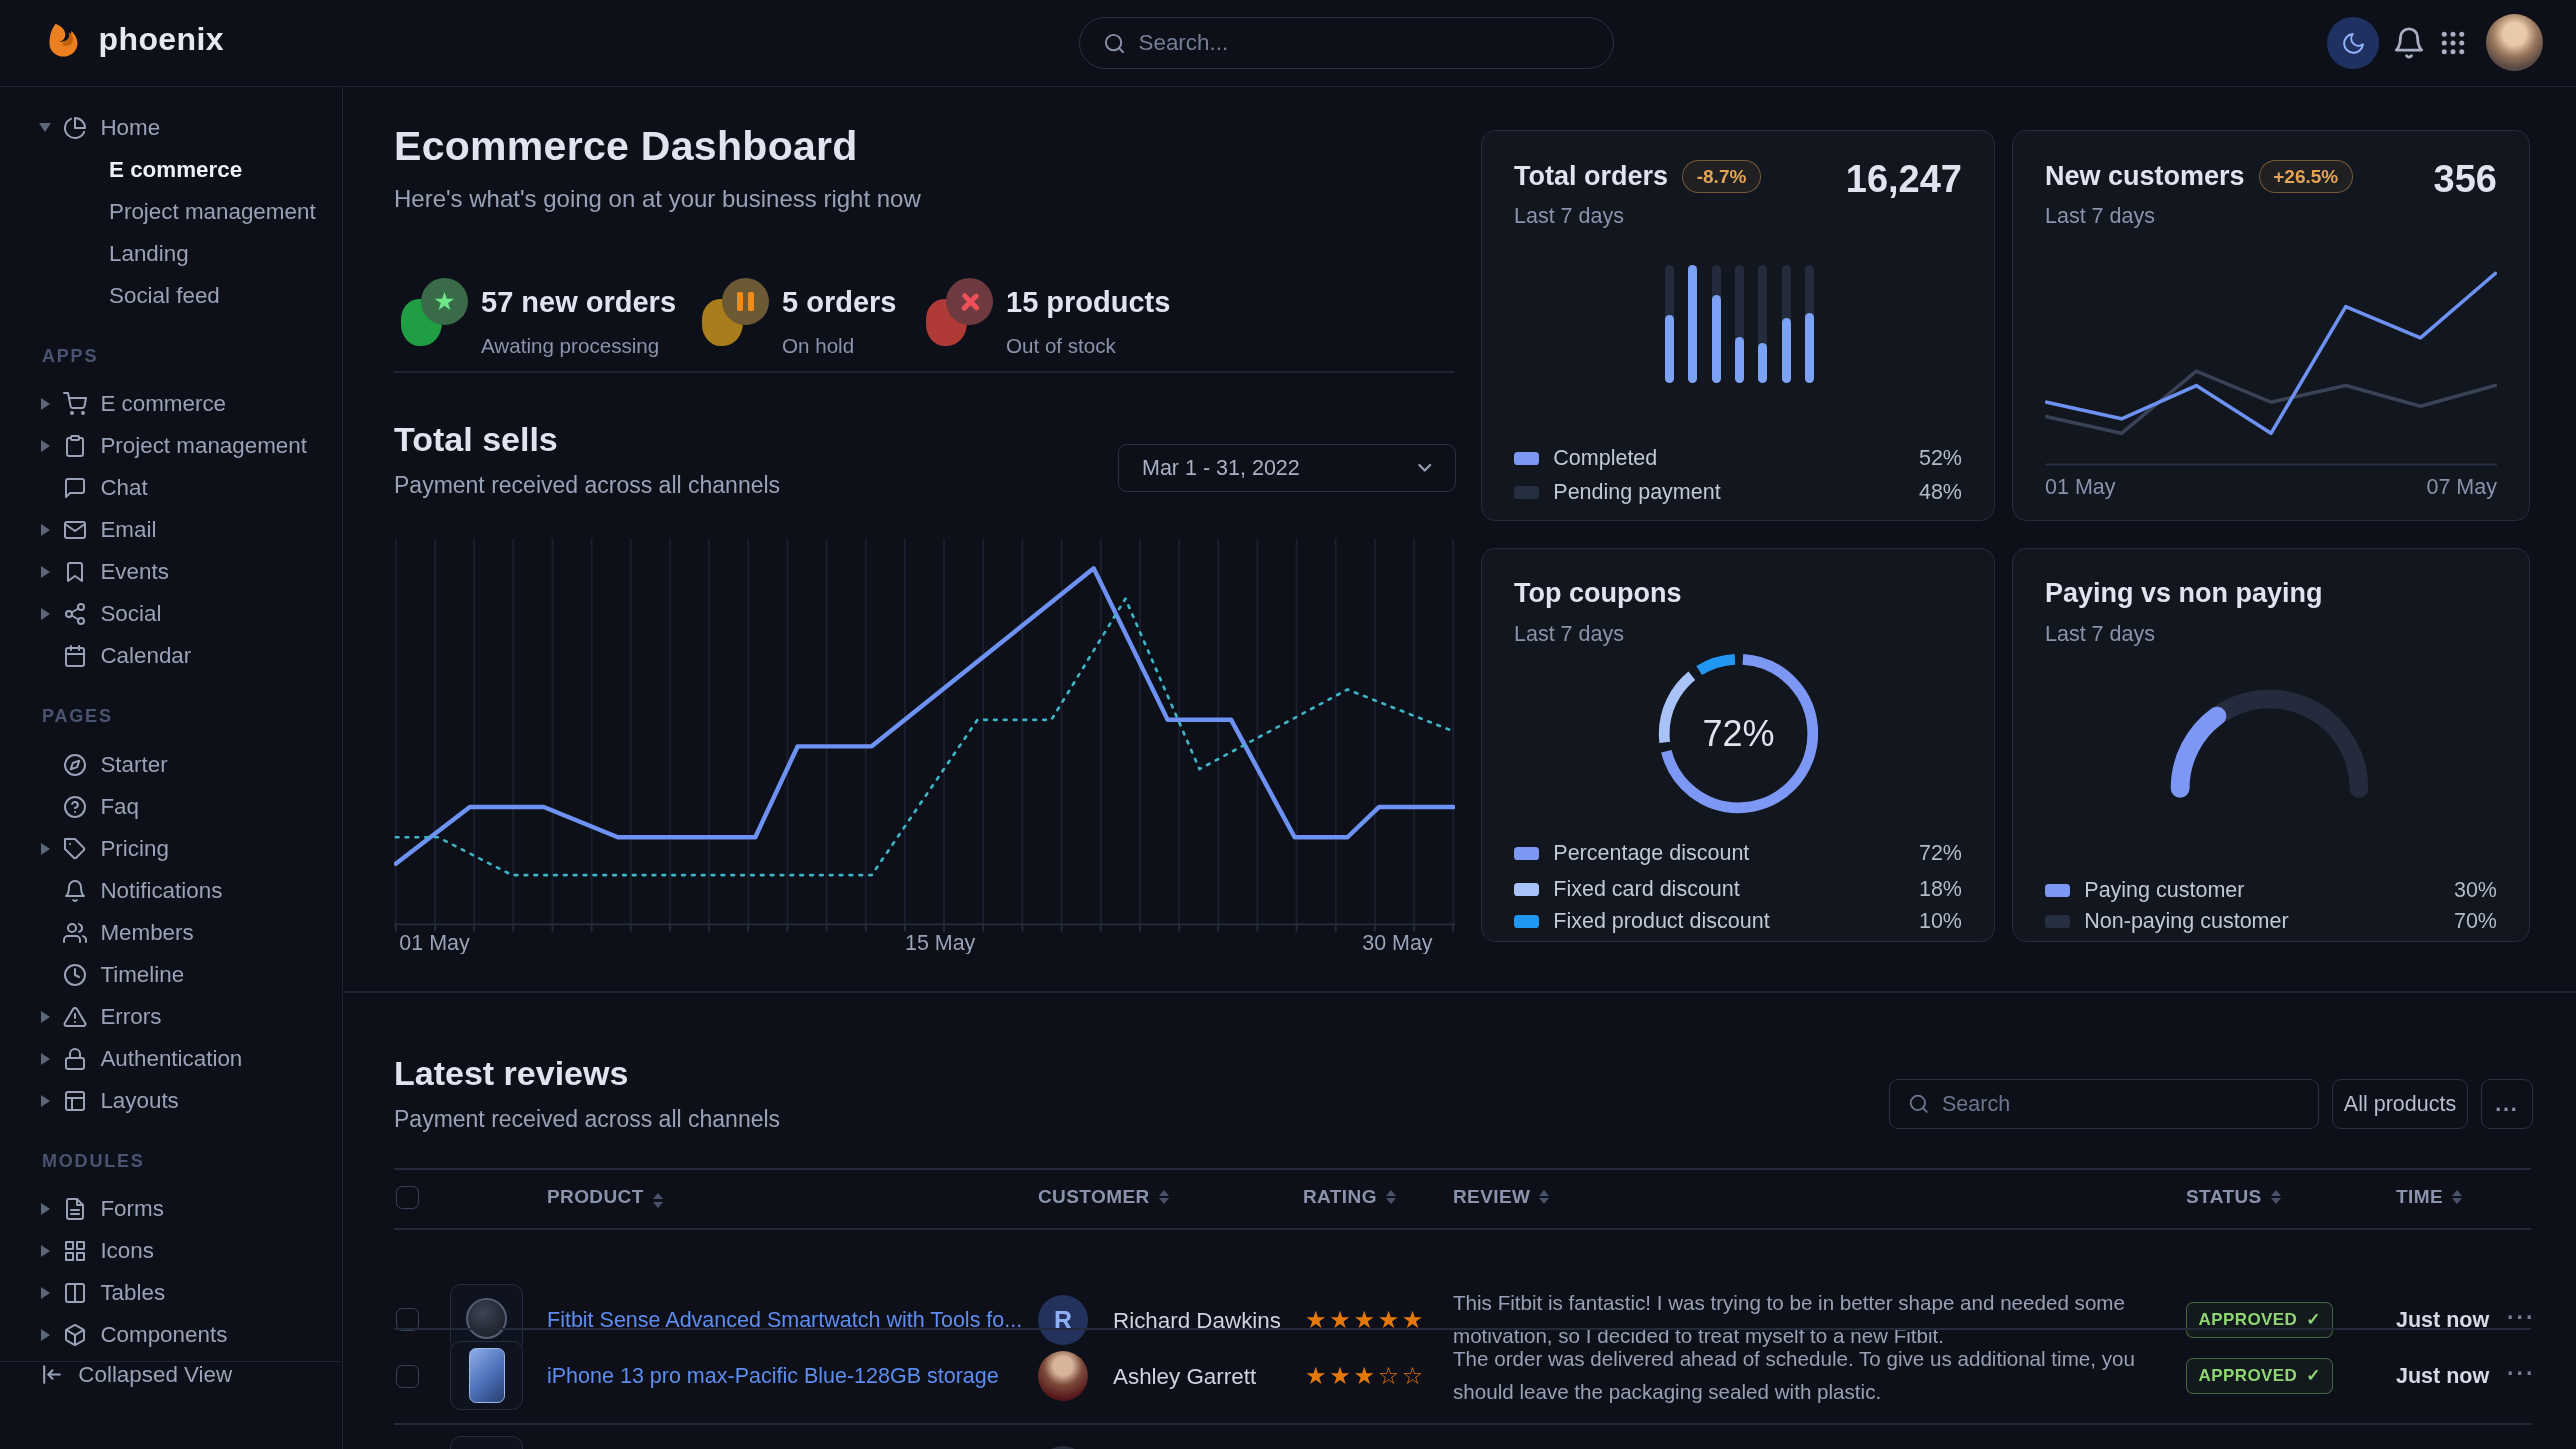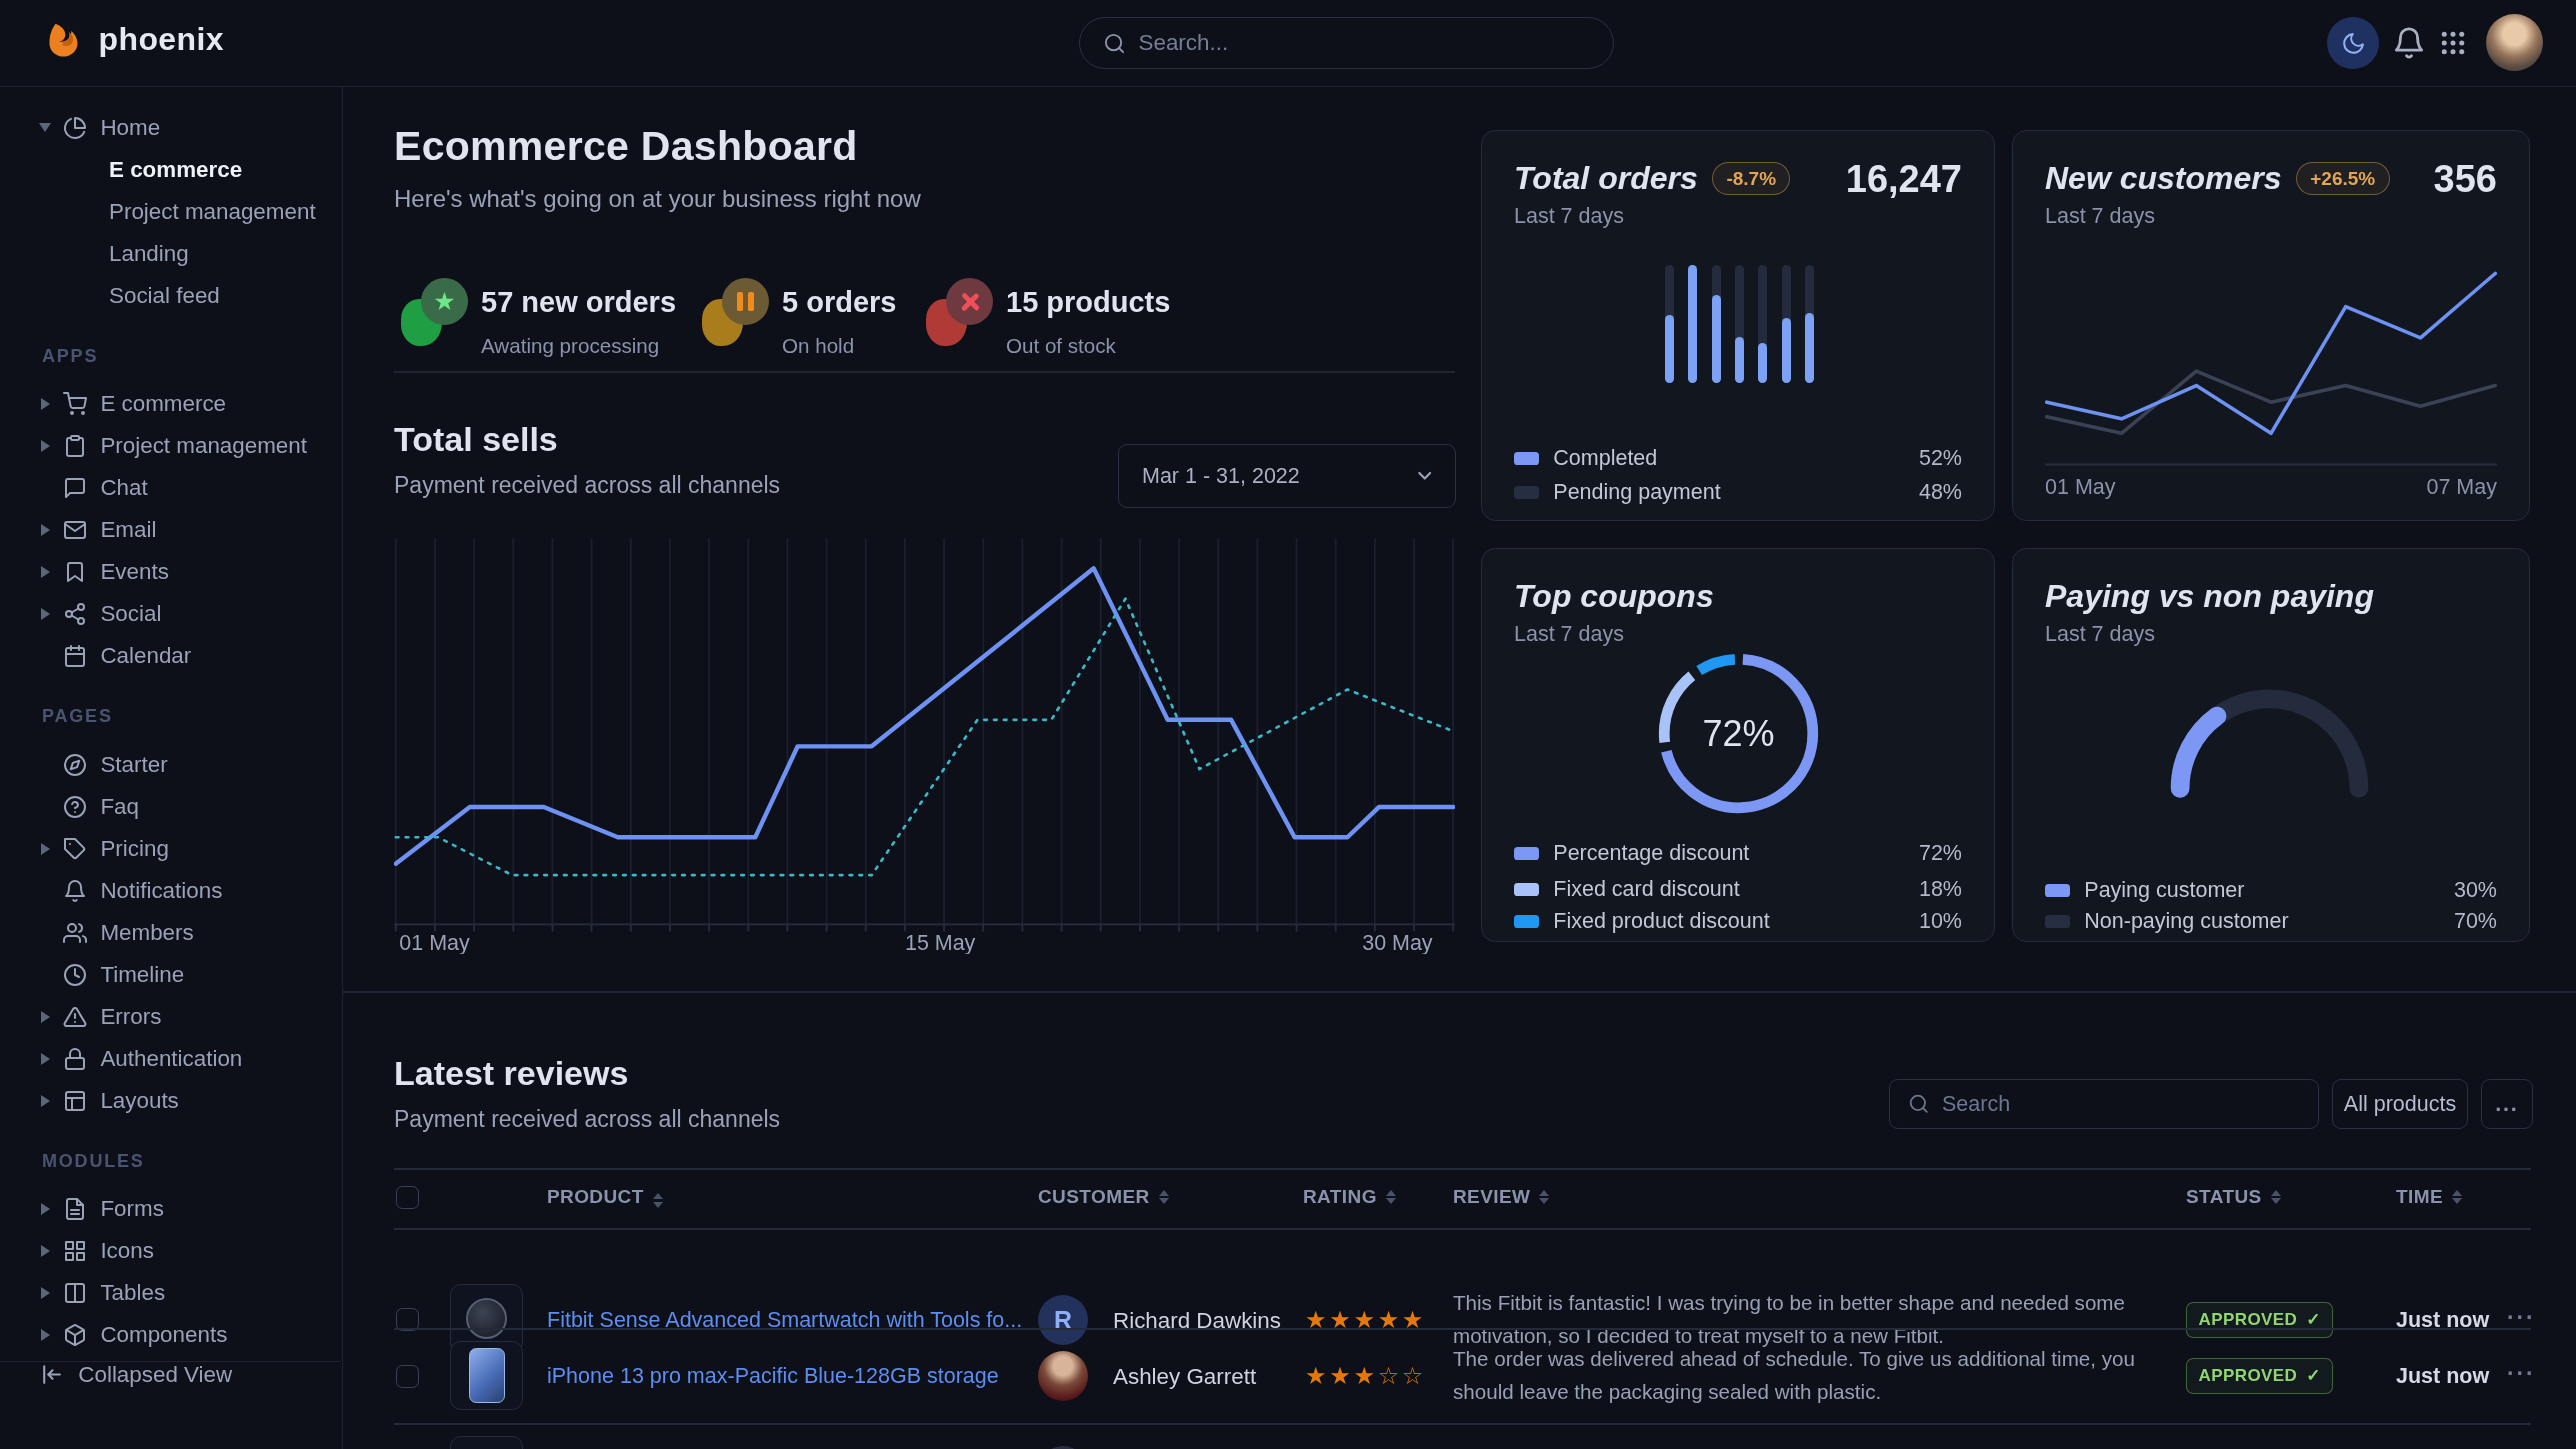--- a/index.html
+++ b/index.html
@@ -61,28 +61,28 @@
   .fi-red .blob{background:#b03a35;} .fi-red .circ{background:#6e3a40;}
   .xmark{position:relative;width:21.5px;height:21.5px;} .xmark i{position:absolute;left:9px;top:0;width:4.5px;height:21.5px;background:#ef4f58;border-radius:2.7px;}
   .xmark i:first-child{transform:rotate(45deg);} .xmark i:last-child{transform:rotate(-45deg);}
   .stat-v{font-size:29px;font-weight:800;color:var(--head);}
   .stat-c{font-size:20.6px;color:var(--muted);margin-top:7.2px;}
   .hr{height:1.8px;background:var(--line);}
 
   
   .sells-title{left:51px;top:333px;font-size:34px;font-weight:800;color:var(--head);}
   .sells-sub{left:51px;top:385px;font-size:23px;color:var(--body);}
-  .date-select{left:775px;top:357px;width:338px;height:64px;border:1.8px solid #2a3144;border-radius:9px;display:flex;align-items:center;justify-content:space-between;padding:0 19.7px 0 23px;cursor:pointer;}
+  .date-select{left:775px;top:357px;width:338px;height:48px;border:1.8px solid #2a3144;border-radius:9px;display:flex;align-items:center;justify-content:space-between;padding:0 19.7px 0 23px;cursor:pointer;}
   .date-select span{font-size:21.5px;color:#aab1c4;}
   .date-select .ic{width:21.5px;height:21.5px;color:#9aa2b8;}
 
   
   .card{position:absolute;background:var(--card);border:1.8px solid var(--border);border-radius:14.3px;}
   .card-title-row{position:absolute;left:32px;top:29px;display:flex;align-items:center;gap:14.3px;}
-  .card-title{font-size:32px;font-weight:700;color:var(--head);font-style:italic;}
+  .card-title{font-size:27px;font-weight:700;color:var(--head);}
   .pill{font-size:19px;font-weight:700;color:#e3a455;border:1.8px solid rgba(227,164,85,.45);background:rgba(227,164,85,.07);border-radius:894px;padding:4.5px 13.4px;}
   .card-period{position:absolute;left:32px;top:73px;font-size:21.5px;color:var(--muted);}
   .card-value{position:absolute;right:32px;top:27px;font-size:38px;font-weight:800;color:var(--head);}
   .legend-row{position:absolute;left:32px;right:32px;display:flex;align-items:center;gap:14.3px;}
   .sw{width:25px;height:12.5px;border-radius:3.6px;flex:0 0 auto;}
   .c-primary{background:#7d98f4;} .c-dark{background:var(--swdark);} .c-light{background:#a9c2f8;} .c-azure{background:#2098f3;}
   .legend-label{font-size:21.5px;color:#c2c8d6;}
   .legend-val{margin-left:auto;font-size:21.5px;color:#b3bac9;}
   .bars-box{position:absolute;left:183px;top:134px;width:149px;height:118px;display:flex;justify-content:space-between;}
   .track{position:relative;width:9px;height:118px;background:#242b3d;border-radius:5.4px;}

